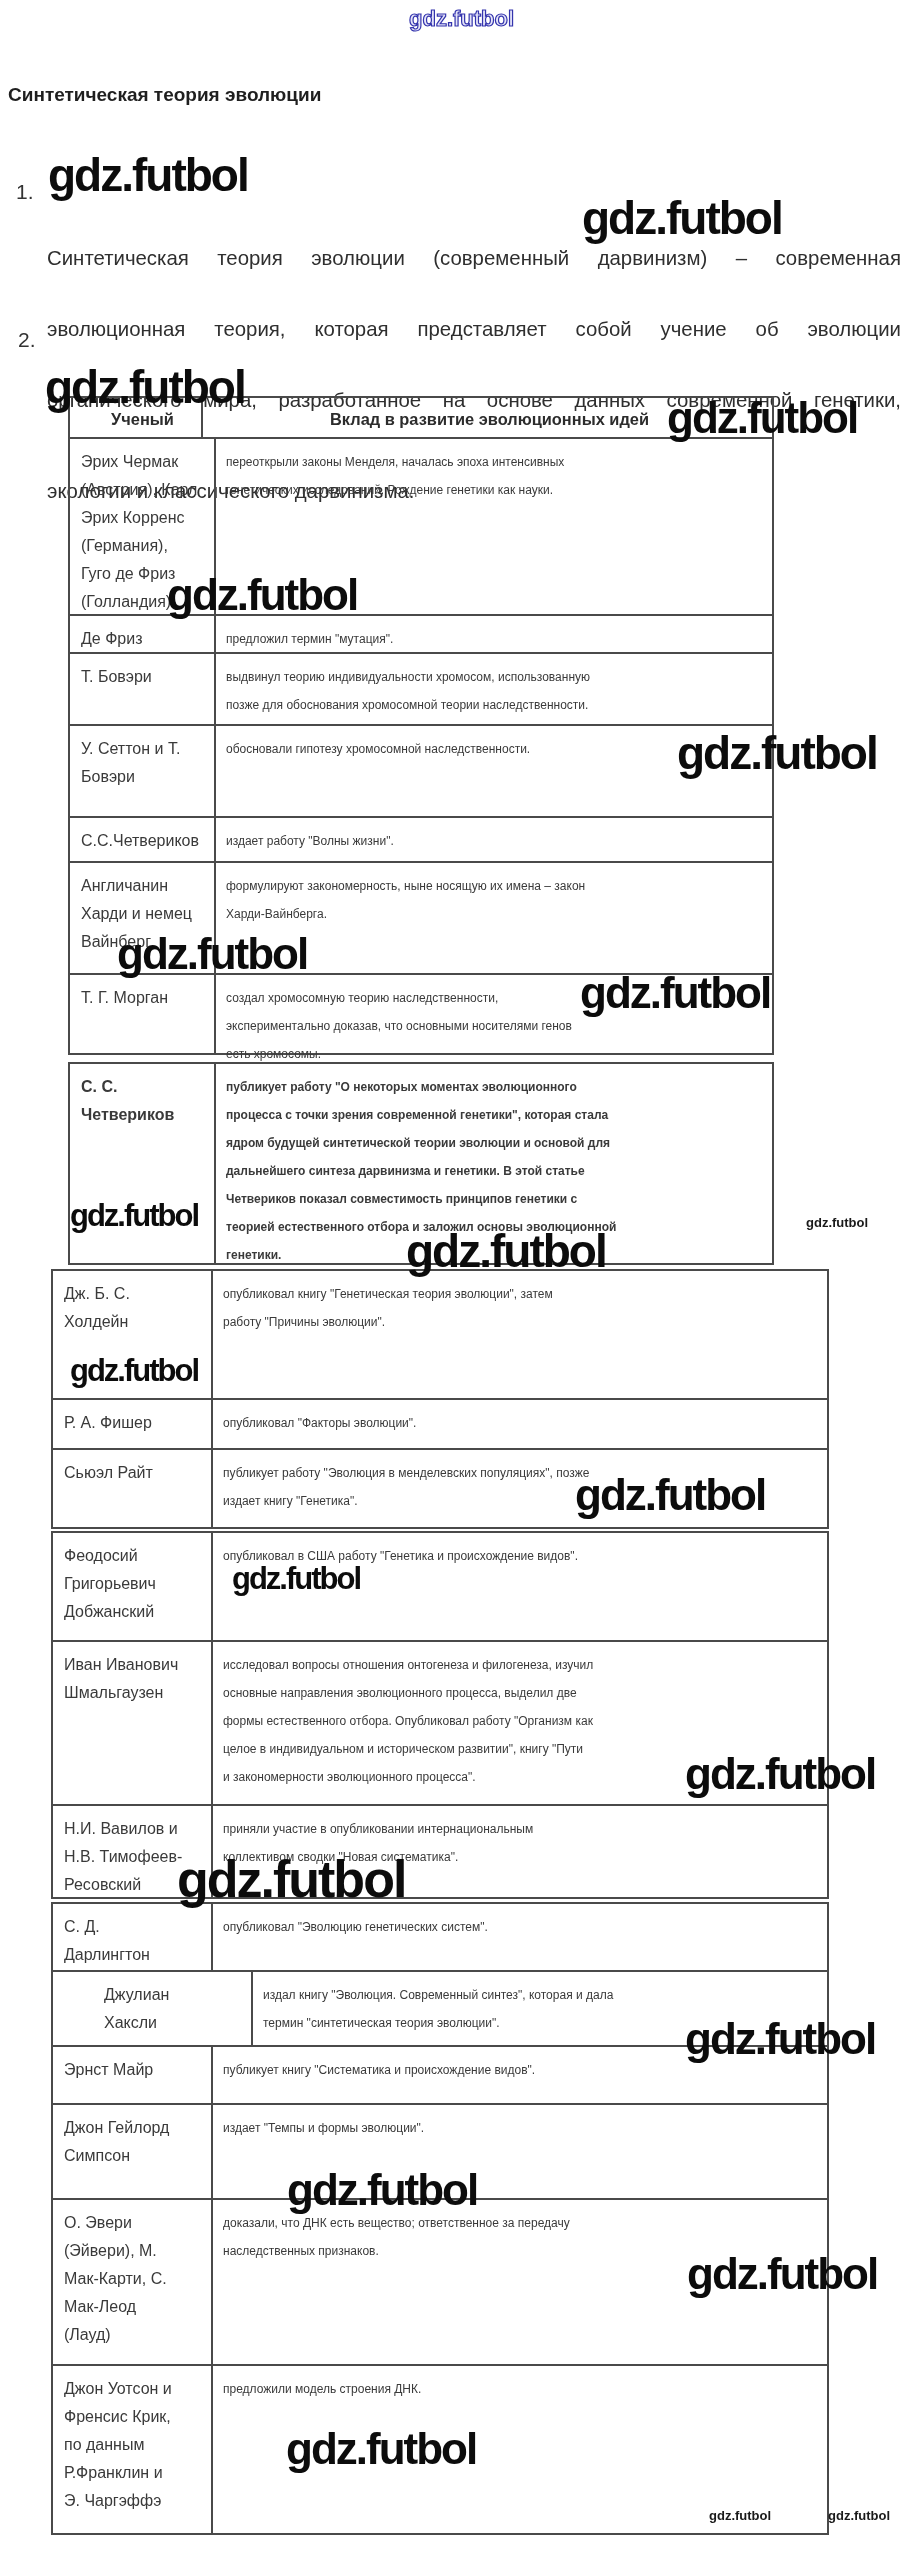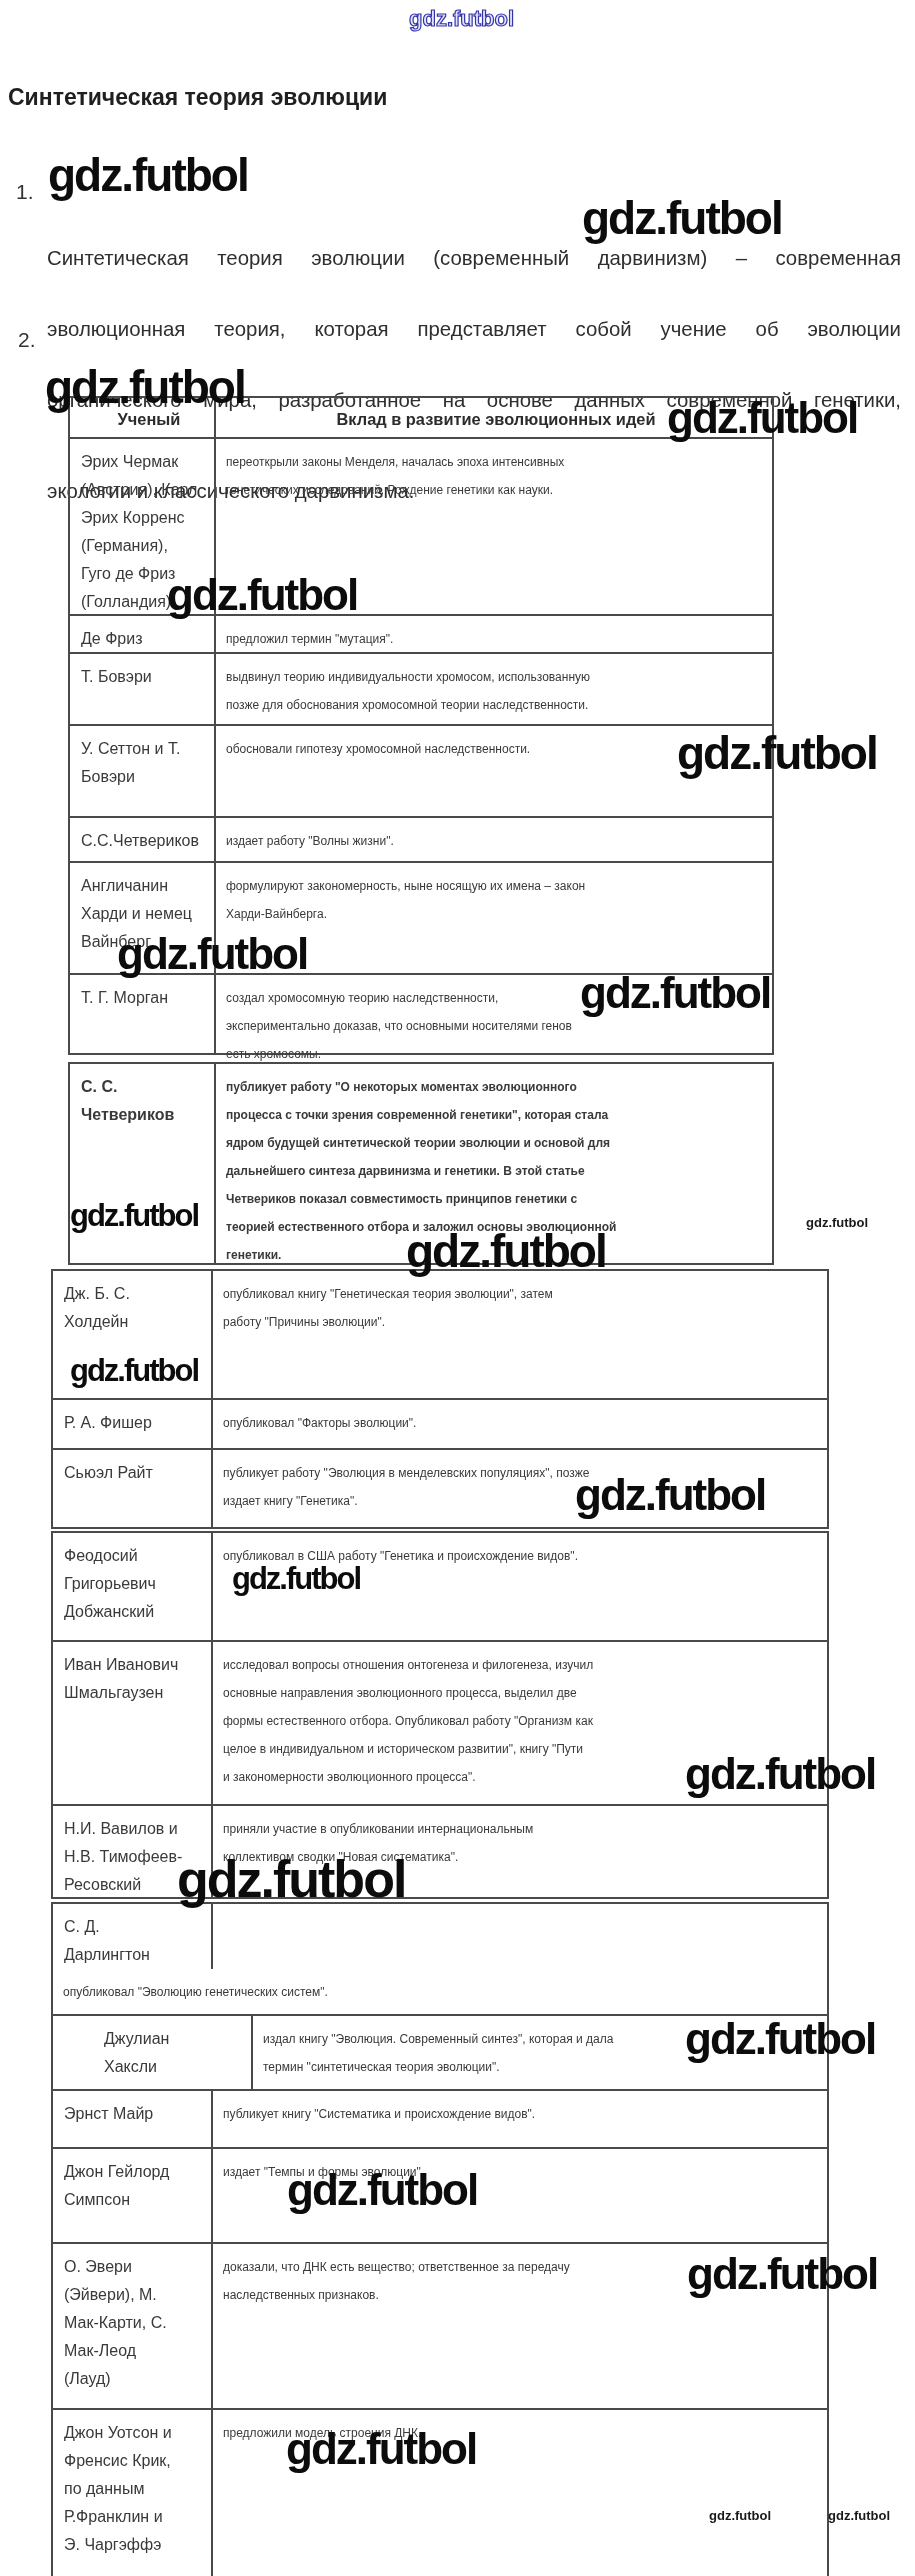--- a/index.html
+++ b/index.html
@@ -1,21 +1,21 @@
 <!DOCTYPE html>
 <html><head>
 <meta charset="utf-8">
 <style>
   html,body{margin:0;padding:0;background:#ffffff;}
   #page{
     position:relative;width:916px;height:2576px;background:#ffffff;overflow:hidden;
     font-family:"Liberation Sans","DejaVu Sans",sans-serif;
   }
   .title{
-    position:absolute;left:8px;top:84px;font-size:23px;font-weight:bold;color:#1f1f1f;
+    position:absolute;left:8px;top:84px;font-size:19px;font-weight:bold;color:#1f1f1f;
     white-space:nowrap;
   }
   .list-num{position:absolute;font-size:21px;color:#333;}
   #num1{left:16px;top:180px;}
   #num2{left:18px;top:328px;}
   .paragraph{position:absolute;left:47px;top:247px;width:854px;}
   .pline{
     height:71px;font-size:20.4px;color:#2f2f2f;white-space:nowrap;
     text-align:justify;text-align-last:justify;
   }
@@ -52,21 +52,21 @@
   <div class="list-num" id="num1">1.</div>
   <div class="paragraph">
       <div class="pline">Синтетическая теория эволюции (современный дарвинизм) – современная</div>
       <div class="pline">эволюционная теория, которая представляет собой учение об эволюции</div>
       <div class="pline">органического мира, разработанное на основе данных современной генетики,</div>
       <div class="pline last">экологии и классического дарвинизма.</div>
     </div>
   <div class="list-num" id="num2">2.</div>
 <div class="tbl" style="left: 68px; top: 396px; width: 706px;">
       <div class="trow thead" style="height: 39px;">
-        <div class="c1" style="width: 146px; padding-left: 16px;">Ученый</div>
+        <div class="c1" style="width: 133px; padding-left: 16px;">Ученый</div>
         <div class="c2">Вклад в развитие эволюционных идей</div>
       </div>
       <div class="trow" style="height: 177px;">
         <div class="c1" style="width: 146px;">Эрих Чермак
 (Австрия), Карл
 Эрих Корренс
 (Германия),
 Гуго де Фриз
 (Голландия)</div>
         <div class="c2">переоткрыли законы Менделя, началась эпоха интенсивных
@@ -152,21 +152,21 @@
       </div>
       <div class="trow" style="height: 93px;">
         <div class="c1" style="width: 160px;">Н.И. Вавилов и
 Н.В. Тимофеев-
 Ресовский</div>
         <div class="c2">приняли участие в опубликовании интернациональным
 коллективом сводки "Новая систематика".</div>
       </div>
     </div>
     <div class="tbl" style="left: 51px; top: 1902px; width: 778px;">
-      <div class="trow" style="height: 110px; flex-direction: column;">
+      <div class="trow" style="height: 66px;">
         <div class="c1" style="width: 160px;">С. Д.
 Дарлингтон</div>
         <div class="c2">опубликовал "Эволюцию генетических систем".</div>
       </div>
       <div class="trow" style="height: 75px; padding-left: 40px;">
         <div class="c1" style="width: 160px;">Джулиан
 Хаксли</div>
         <div class="c2">издал книгу "Эволюция. Современный синтез", которая и дала
 термин "синтетическая теория эволюции".</div>
       </div>

